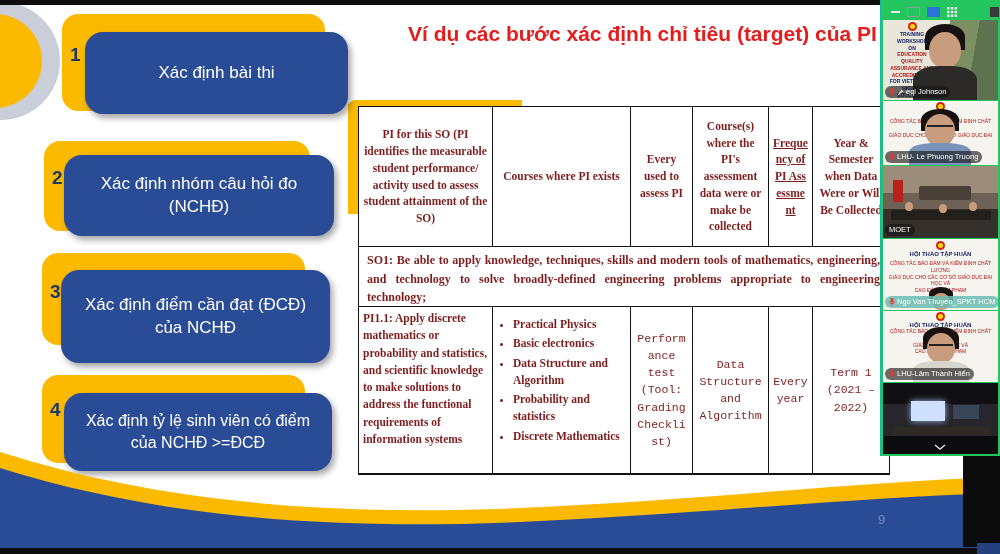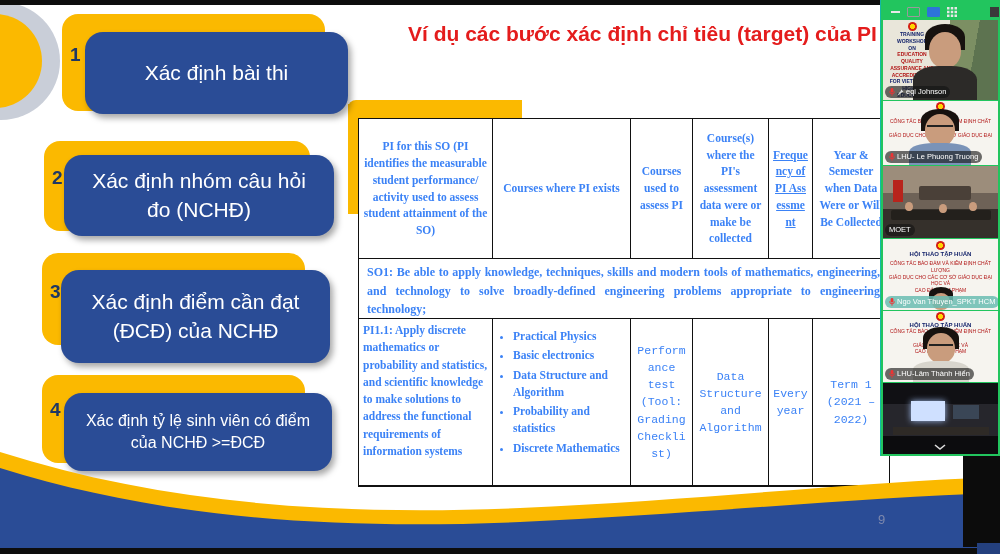--- a/index.html
+++ b/index.html
@@ -18,29 +18,29 @@
   #accent-v{left:348px;top:104px;width:12px;height:110px;background:#fbb900;}
 
   
   #slide-title{left:408px;top:22px;width:590px;height:30px;color:#e41c1c;font-weight:bold;
                font-size:21px;white-space:nowrap;z-index:1;}
 
   
   .step-yellow{background:#fbb900;border-radius:16px;z-index:2;}
   .step-num{position:absolute;color:#1f3864;font-weight:bold;font-size:19px;}
   .step-blue{background:#2a4c96;border-radius:18px;color:#fff;display:flex;align-items:center;
-             justify-content:center;text-align:center;font-size:21px;line-height:1.35;
+             justify-content:center;text-align:center;font-size:17px;line-height:1.35;
              box-shadow:3px 4px 6px rgba(0,0,0,.35);z-index:3;padding:4px 14px;box-sizing:border-box;}
 
   
-  #pi-table{left:358px;top:118px;width:530px;z-index:1;display:grid;
+  #pi-table{left:358px;top:106px;width:530px;z-index:1;display:grid;
             grid-template-columns:134px 138px 62px 76px 44px 76px;
             grid-template-rows:140px 60px 167px;
             border:1.5px solid #111;background:#fff;
-            font-family:"Liberation Serif",serif;color:#3b82f6;}
+            font-family:"Liberation Serif",serif;color:#7f1d1d;}
   #pi-table .cell{border-right:1px solid #111;border-bottom:1px solid #111;
             padding:3px 4px;box-sizing:border-box;overflow:hidden;}
   #pi-table .hdr{font-weight:bold;font-size:11.5px;text-align:center;display:flex;
             align-items:center;justify-content:center;line-height:1.45;}
   #pi-table .break-all{word-break:break-all;text-decoration:underline;}
   #pi-table .so-cell{grid-column:1 / -1;font-weight:bold;font-size:12px;text-align:justify;
             line-height:1.55;padding:4px 8px;}
   #pi-table .body-cell{font-size:11.5px;line-height:1.5;font-weight:bold;}
   #pi-table .center-cell{display:flex;align-items:center;justify-content:center;text-align:center;
             font-size:11.5px;line-height:1.5;overflow-wrap:anywhere;font-family:Liberation Mono, monospace;}
@@ -114,21 +114,21 @@
   <div class="abs step-yellow" style="left:42px;top:375px;width:263px;height:88px;">
     <span class="step-num" style="left:8px;top:24px;">4</span>
   </div>
   <div class="abs step-blue" style="left:64px;top:393px;width:268px;height:78px;font-size:16px;">
     <span>Xác định tỷ lệ sinh viên có điểm của NCHĐ &gt;=ĐCĐ</span>
   </div>
 
   <div class="abs" id="pi-table">
     <div class="cell hdr">PI for this SO (PI identifies the measurable student performance/ activity used to assess student attainment of the SO)</div>
     <div class="cell hdr">Courses where PI exists</div>
-    <div class="cell hdr">Courses used to assess PI</div>
+    <div class="cell hdr">Every used to assess PI</div>
     <div class="cell hdr">Course(s) where the PI's assessment data were or make be collected</div>
     <div class="cell hdr break-all">Frequency of PI Assessment</div>
     <div class="cell hdr" style="border-right:none;">Year &amp; Semester when Data Were or Will Be Collected</div>
 
     <div class="cell so-cell">SO1: Be able to apply knowledge, techniques, skills and modern tools of mathematics, engineering, and technology to solve broadly-defined engineering problems appropriate to engineering technology;</div>
 
     <div class="cell body-cell">PI1.1: Apply discrete mathematics or probability and statistics, and scientific knowledge to make solutions to address the functional requirements of information systems</div>
     <div class="cell body-cell">
       <ul>
         <li>Practical Physics</li>

